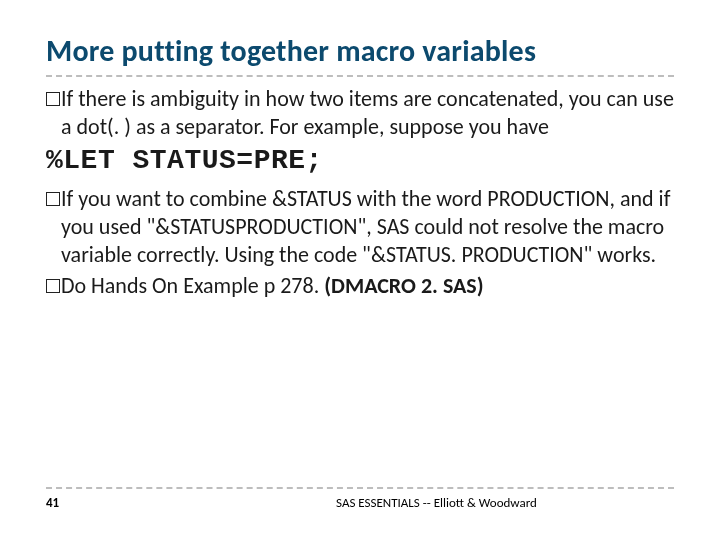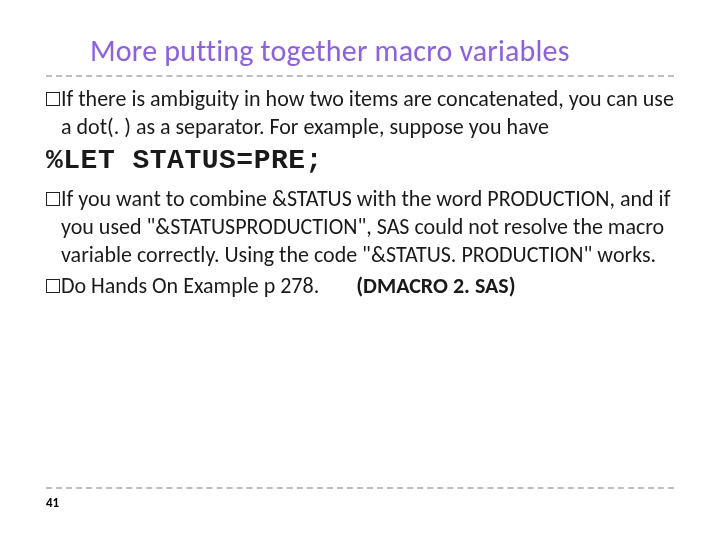--- a/index.html
+++ b/index.html
@@ -1,26 +1,26 @@
 <!DOCTYPE html>
 <html><head>
 <meta charset="utf-8">
 <style>
   * { margin: 0; padding: 0; box-sizing: border-box; }
   html, body { width: 720px; height: 540px; background: #fff; font-family: Calibri, "Segoe UI", sans-serif; color: #1a1a1a; }
   .slide { position: relative; width: 720px; height: 540px; padding: 32px 46px 0 46px; }
-  .title { font-size: 30px; font-weight: 400; color: #8b5cf6; margin-bottom: 6px; letter-spacing: 0.2px; margin-left: 44px; }
+  .title { font-size: 30px; font-weight: 700; color: #0c4a6e; margin-bottom: 6px; letter-spacing: 0.2px; }
   .hr { border: none; border-top: 2px dashed #bdbdbd; margin-bottom: 8px; }
   .content { font-size: 22px; line-height: 1.28; }
   .bullet-row { display: flex; align-items: flex-start; margin-top: 2px; }
   .bullet-box { width: 14px; height: 14px; border: 1.6px solid #222; flex: 0 0 auto; margin-top: 7px; margin-right: 1px; }
   .para { flex: 1; }
   .indent { margin-left: 15px; }
   .code { font-family: "Courier New", monospace; font-weight: bold; font-size: 28px; margin: 2px 0 6px 0; letter-spacing: 0.5px; }
-  .bold { font-weight: bold; margin-left: 32px; }
+  .bold { font-weight: bold; }
   .footer { position: absolute; left: 46px; right: 46px; bottom: 30px; }
   .footer-hr { border: none; border-top: 2px dashed #bdbdbd; margin-bottom: 6px; }
   .footer-row { display: flex; align-items: center; font-size: 13px; color: #000000; }
   .pagecount { font-weight: 600; width: 200px; }
   .attrib { flex: 1; text-align: left; padding-left: 90px; }
 </style>
 </head>
 <body>
 
 <div class="slide">
@@ -45,16 +45,17 @@
       <span class="bullet-box"></span>
       <div class="para"><span>Do</span><span> Hands On Example p 278. </span><span class="bold">(DMACRO 2. SAS)</span></div>
     </div>
 
   </div>
 
   <div class="footer">
     <hr class="footer-hr">
     <div class="footer-row">
       <div class="pagecount">41</div>
+      <div class="attrib">SAS ESSENTIALS -- Elliott &amp; Woodward</div>
     </div>
   </div>
 
 </div>
 
 </body></html>

